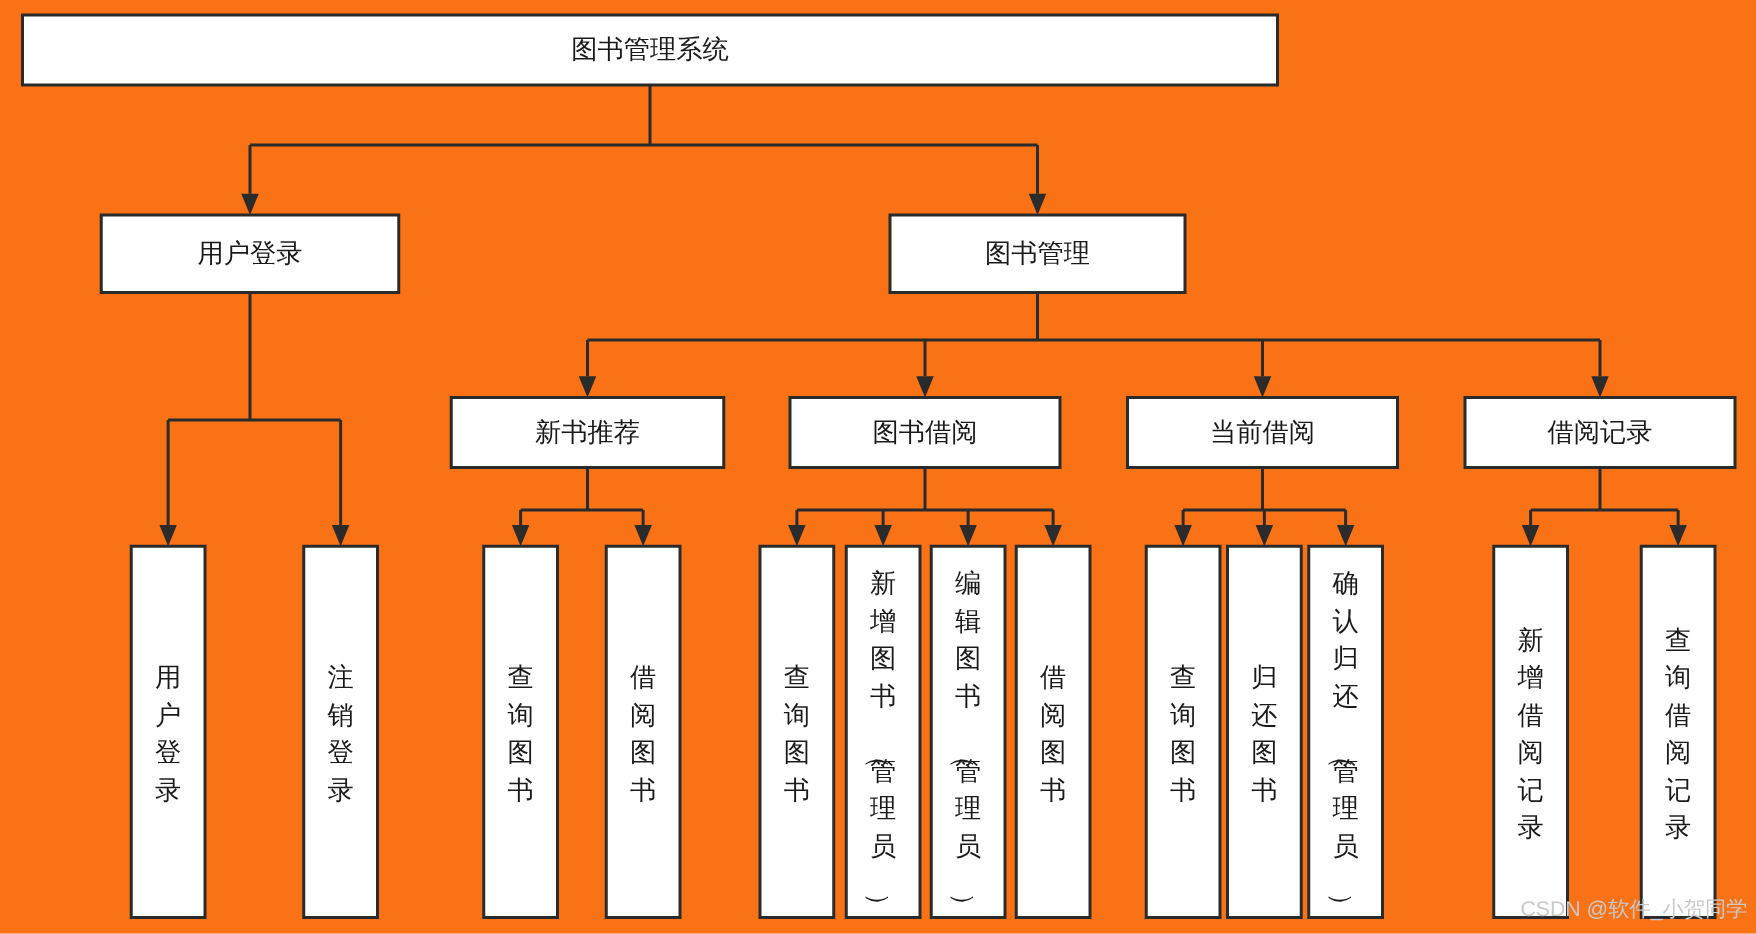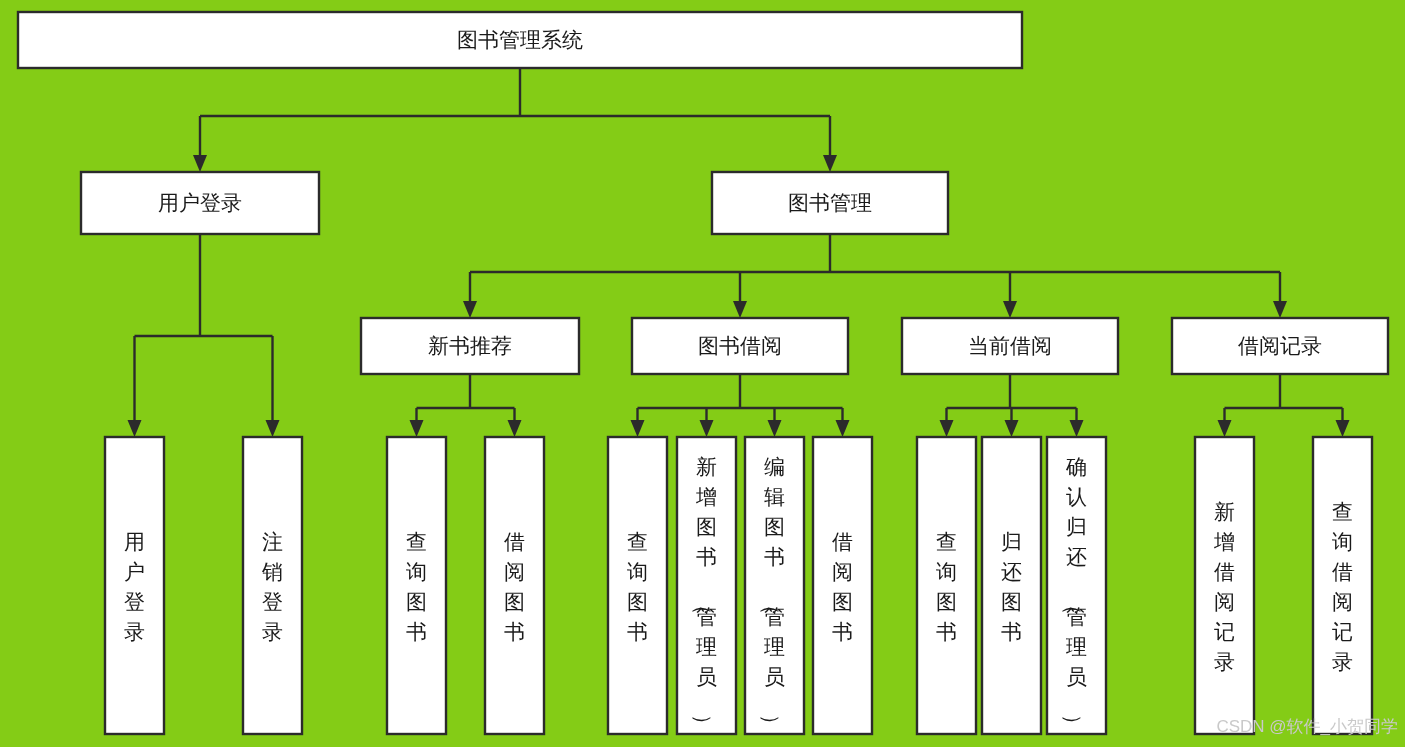--- a/index.html
+++ b/index.html
@@ -8,21 +8,21 @@
     padding: 0;
     background: #ffffff;
   }
   body {
     font-family: "Liberation Sans", "DejaVu Sans", sans-serif;
   }
   #diagram-root {
     position: relative;
     width: 1405px;
     height: 747px;
-    background: #84cc16;
+    background: #f97316;
     overflow: hidden;
   }
   #tree-svg {
     position: absolute;
     left: 0;
     top: 0;
     width: 1405px;
     height: 747px;
     display: block;
   }

